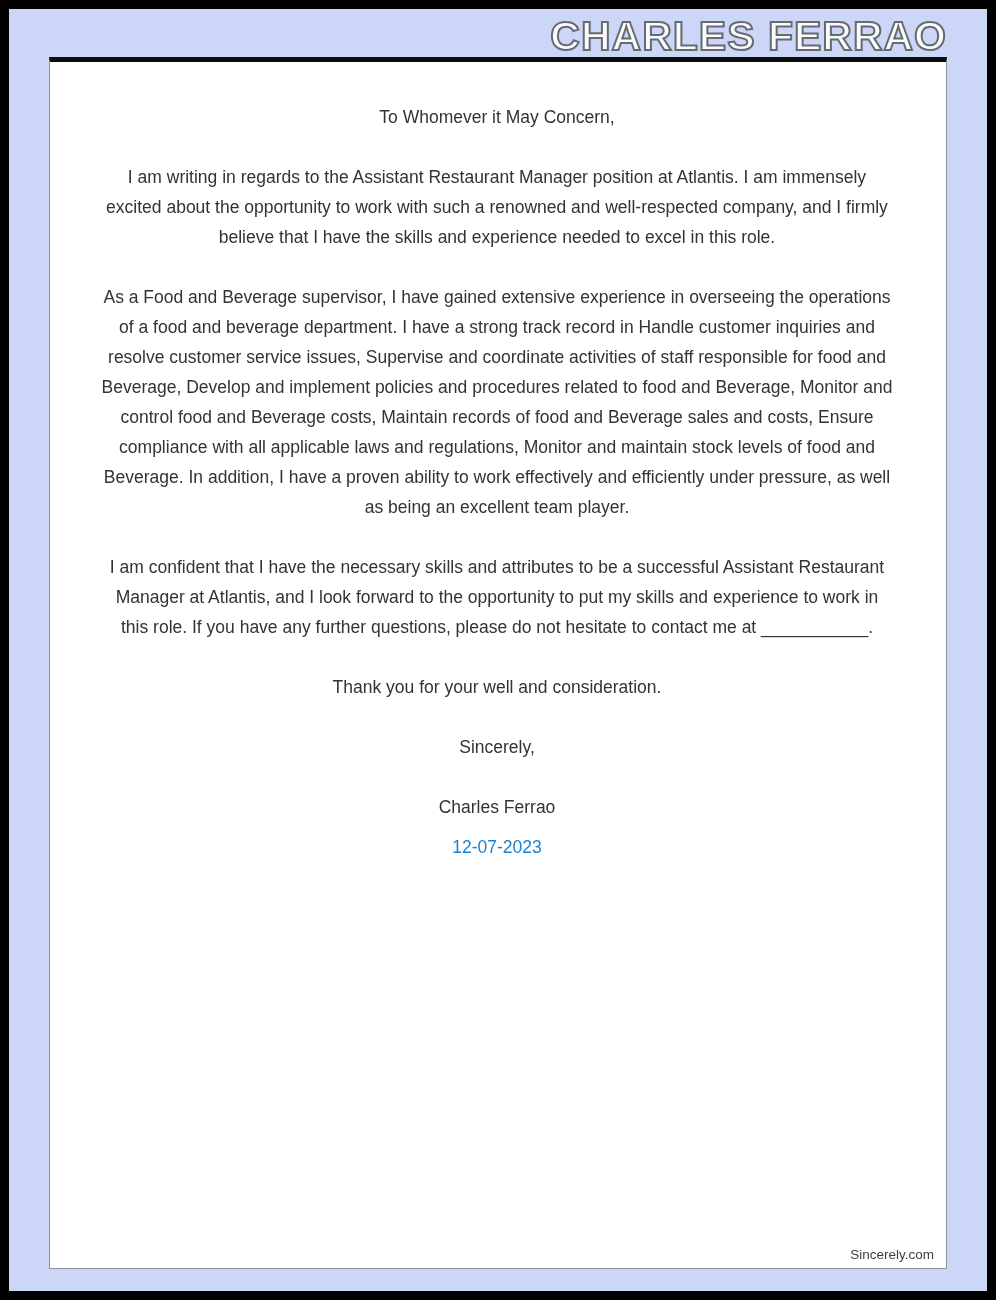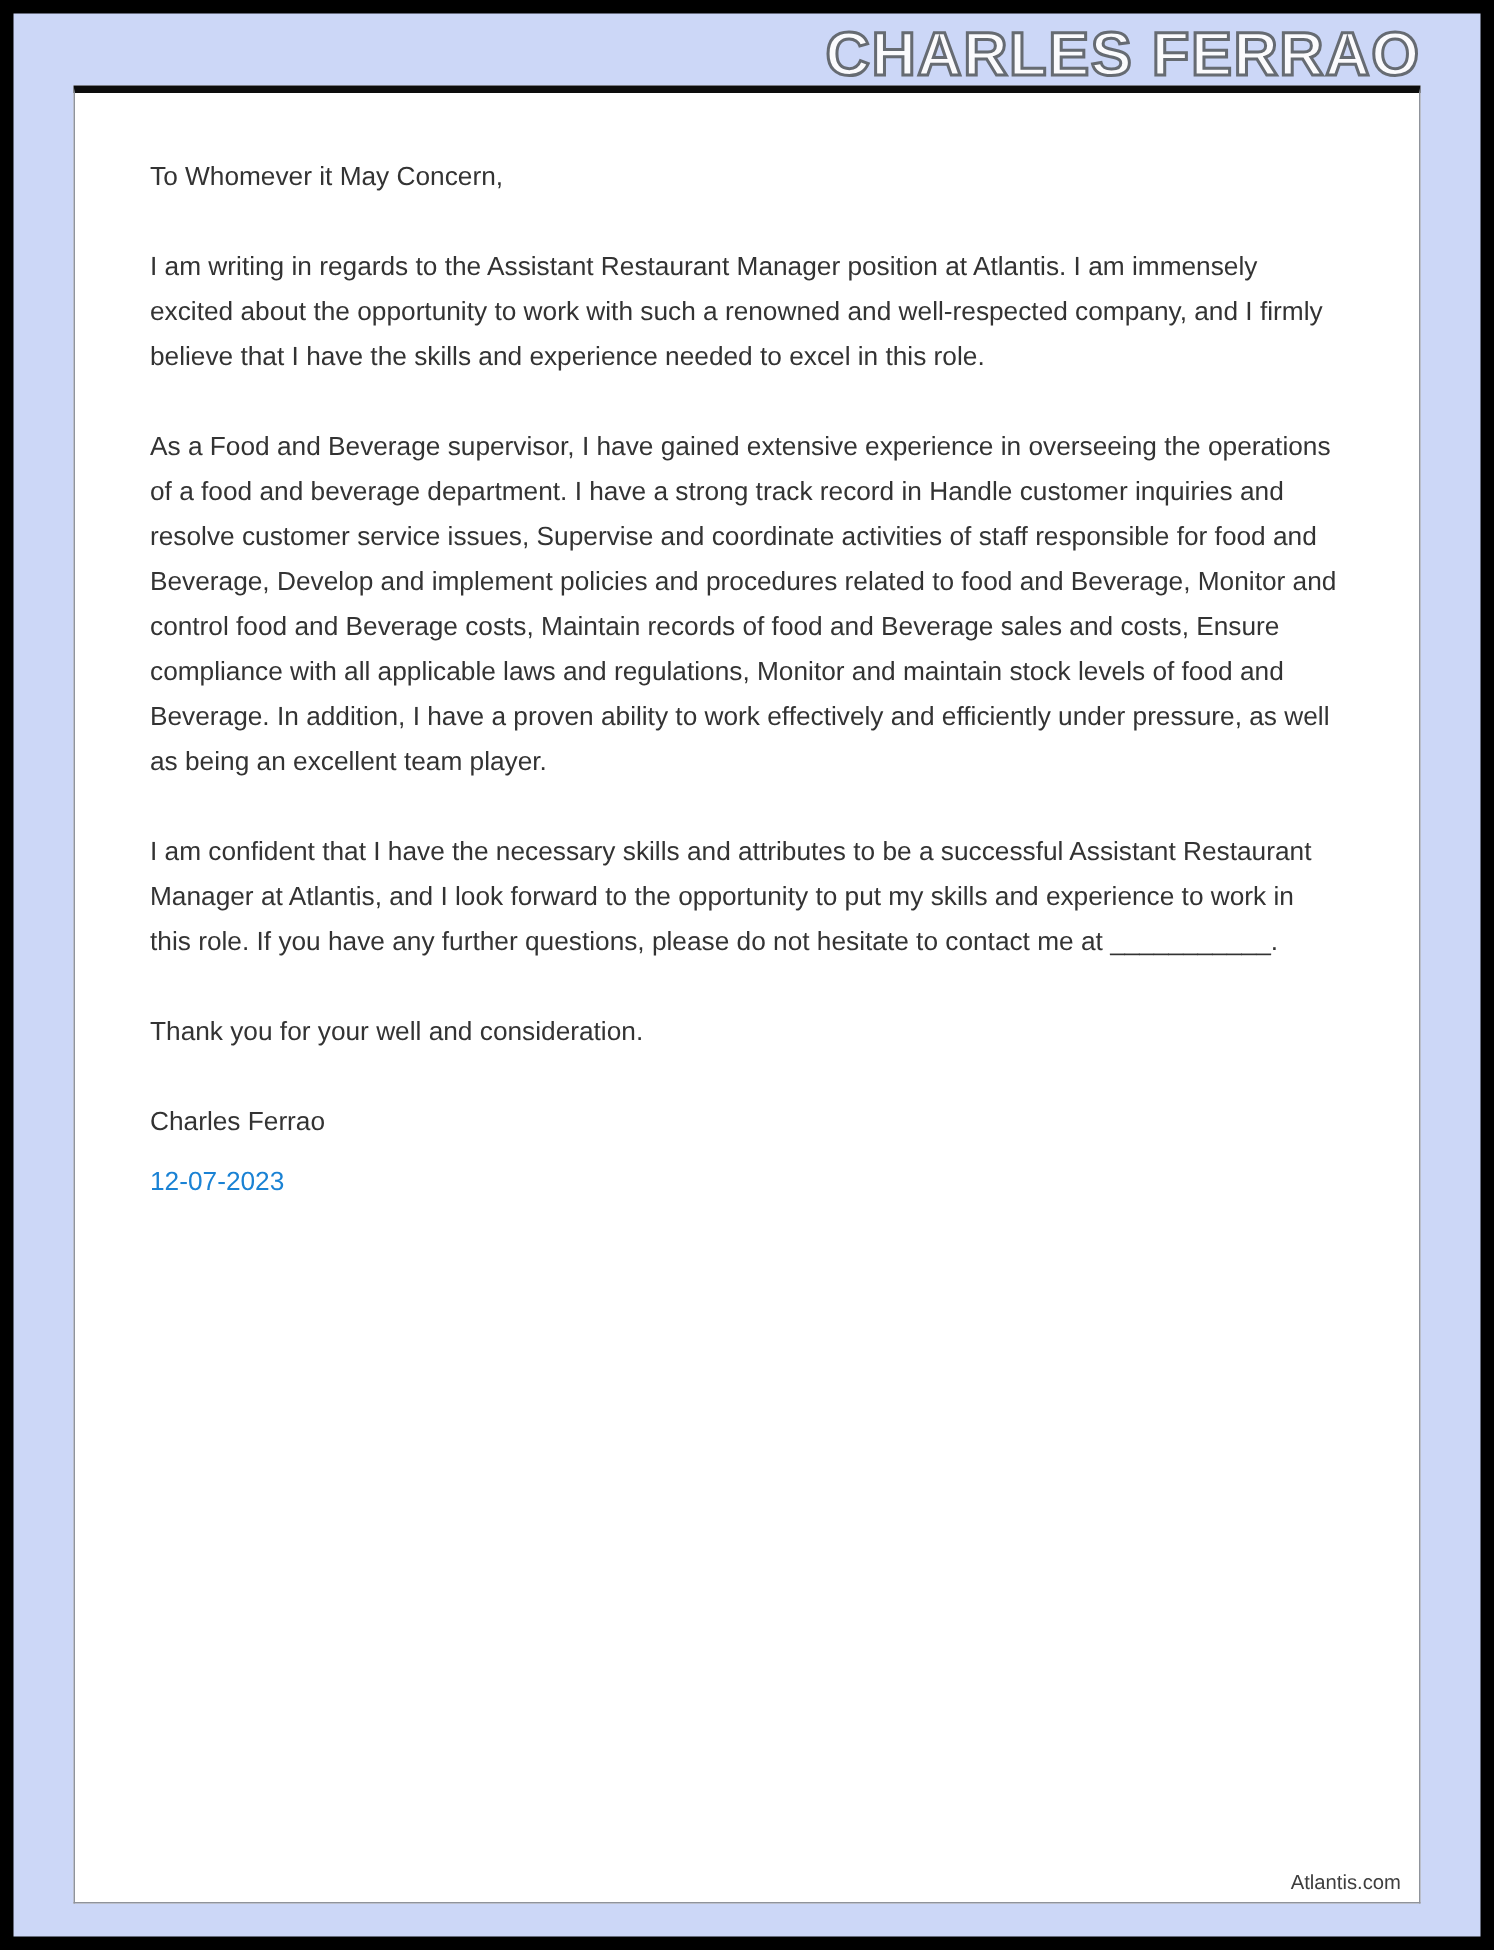--- a/index.html
+++ b/index.html
@@ -8,20 +8,21 @@
     background: #000;
   }
   .frame {
     position: relative;
     width: 996px;
     height: 1300px;
     box-sizing: border-box;
     background: #ccd7f7;
     border: 9px solid #000;
     overflow: hidden;
+    text-align: center;
   }
   .letterhead {
     position: absolute;
     top: 4px;
     right: 40px;
     margin: 0;
     font-size: 41px;
     font-weight: 700;
     letter-spacing: 1px;
     color: #fbfbfd;
@@ -75,23 +76,24 @@
       <p>To Whomever it May Concern,</p>
 
       <p>I am writing in regards to the Assistant Restaurant Manager position at Atlantis. I am immensely excited about the opportunity to work with such a renowned and well-respected company, and I firmly believe that I have the skills and experience needed to excel in this role.</p>
 
       <p>As a Food and Beverage supervisor, I have gained extensive experience in overseeing the operations of a food and beverage department. I have a strong track record in Handle customer inquiries and resolve customer service issues, Supervise and coordinate activities of staff responsible for food and Beverage, Develop and implement policies and procedures related to food and Beverage, Monitor and control food and Beverage costs, Maintain records of food and Beverage sales and costs, Ensure compliance with all applicable laws and regulations, Monitor and maintain stock levels of food and Beverage. In addition, I have a proven ability to work effectively and efficiently under pressure, as well as being an excellent team player.</p>
 
       <p>I am confident that I have the necessary skills and attributes to be a successful Assistant Restaurant Manager at Atlantis, and I look forward to the opportunity to put my skills and experience to work in this role. If you have any further questions, please do not hesitate to contact me at ___________.</p>
 
       <p>Thank you for your well and consideration.</p>
 
+      <p>Sincerely,</p>
 
       <p class="signature">Charles Ferrao</p>
 
       <p class="date">12-07-2023</p>
     </div>
 
-    <div class="page-footer">Atlantis.com</div>
+    <div class="page-footer">Sincerely.com</div>
 
   </div>
 
 </div>
 
 </body></html>

